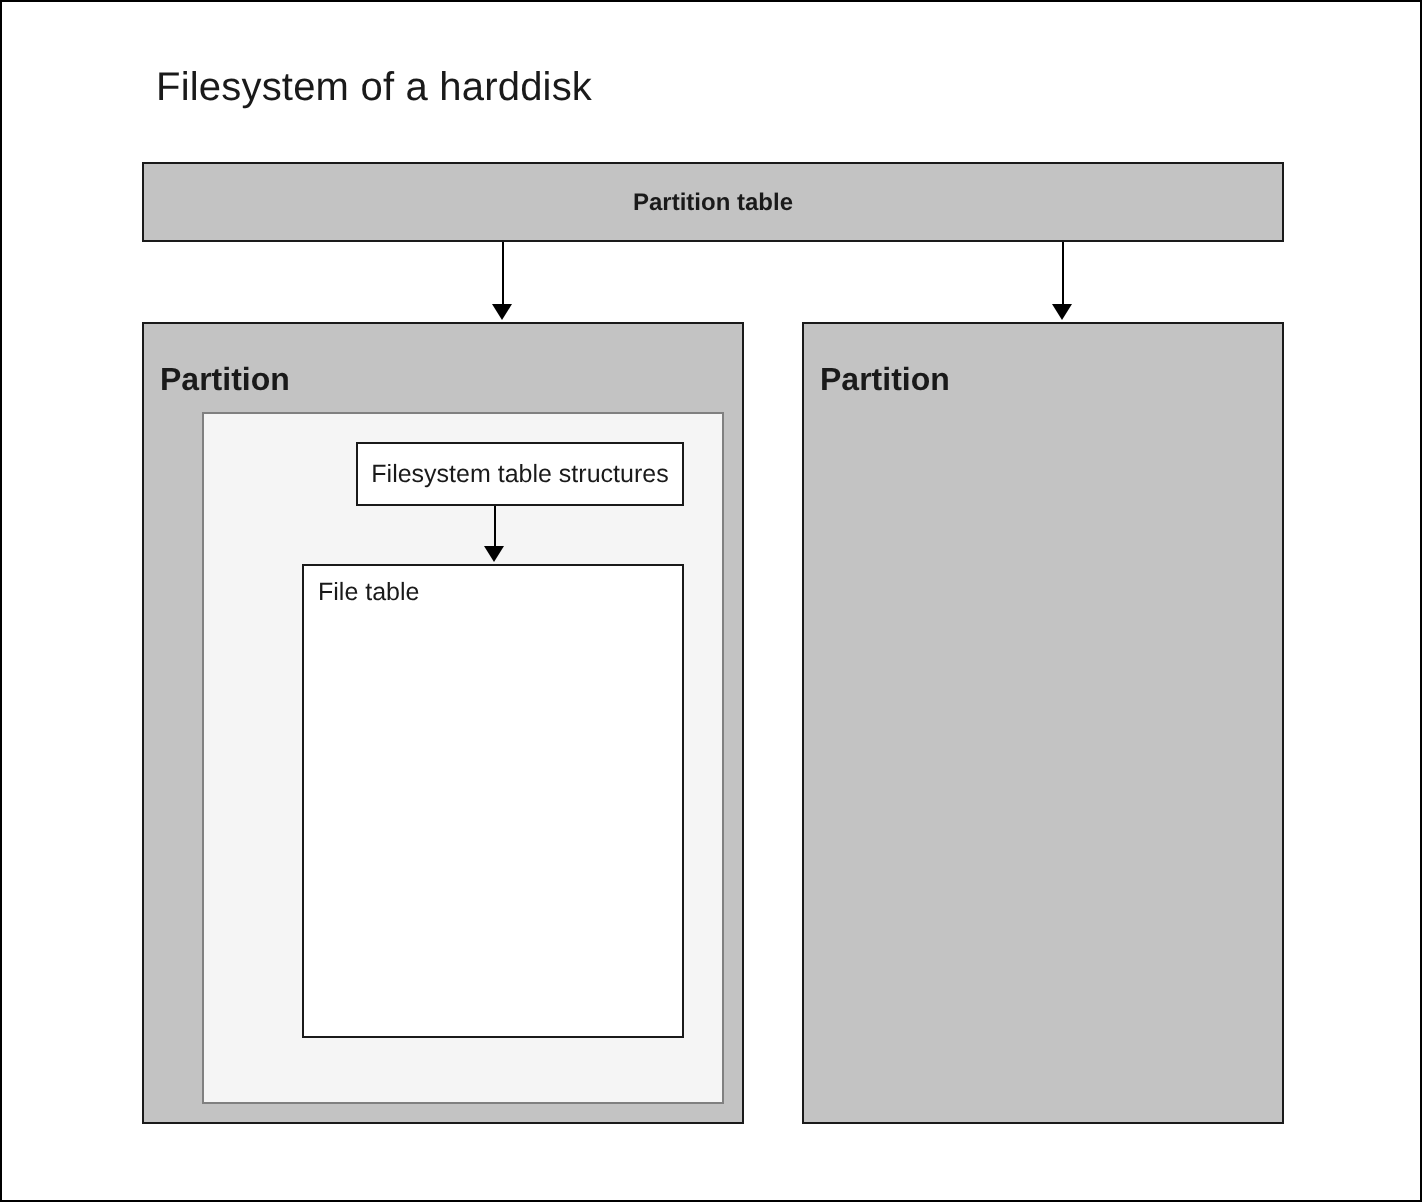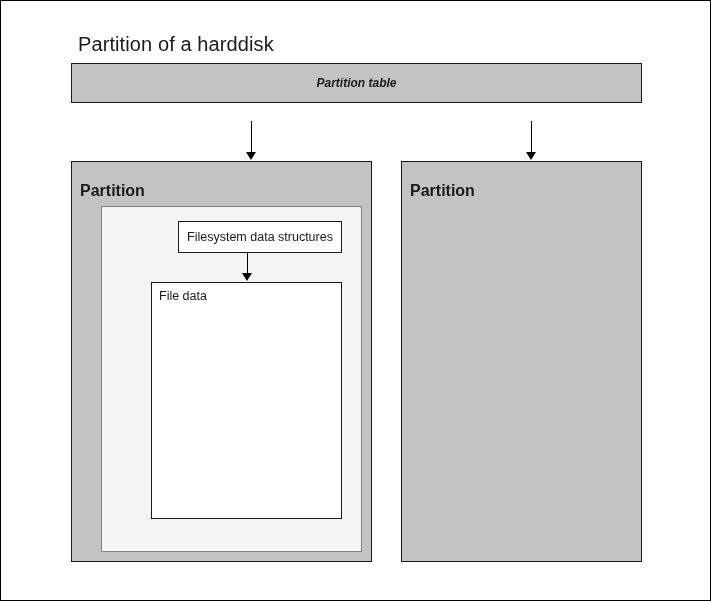--- a/index.html
+++ b/index.html
@@ -76,24 +76,23 @@
     right: 0;
     top: 50%;
     transform: translateY(-50%);
     text-align: center;
     font-size: 12.5px;
     color: #1a1a1a;
   }
   
   #partition-table {
     left: 70px;
-    top: 62px;
+    top: 80px;
     width: 571px;
     height: 40px;
-    font-style: italic;
   }
   
   #partition-left {
     left: 70px;
     top: 160px;
     width: 301px;
     height: 401px;
   }
   #partition-right {
     left: 400px;
@@ -140,46 +139,46 @@
   #arrow2-line { left: 530px; top: 120px; height: 33px; }
   #arrow2-head { left: 525px; top: 151px; }
   #arrow3-line { left: 246px; top: 252px; height: 22px; }
   #arrow3-head { left: 241px; top: 272px; }
 </style>
 </head>
 <body>
 
 <div id="page">
 
-  <div class="title">Partition of a harddisk</div>
+  <div class="title">Filesystem of a harddisk</div>
 
   <div class="box box-gray" id="partition-table">
     <div class="lbl-center">Partition table</div>
   </div>
 
   <div class="arrow-line" id="arrow1-line"></div>
   <div class="arrow-head" id="arrow1-head"></div>
 
   <div class="arrow-line" id="arrow2-line"></div>
   <div class="arrow-head" id="arrow2-head"></div>
 
   <div class="box box-gray" id="partition-left">
     <div class="lbl-topleft-bold">Partition</div>
   </div>
 
   <div class="box box-light" id="fs-container"></div>
 
   <div class="box box-white" id="fs-structures">
-    <div class="lbl-mid">Filesystem data structures</div>
+    <div class="lbl-mid">Filesystem table structures</div>
   </div>
 
   <div class="arrow-line" id="arrow3-line"></div>
   <div class="arrow-head" id="arrow3-head"></div>
 
   <div class="box box-white" id="file-data">
-    <div class="lbl-topleft">File data</div>
+    <div class="lbl-topleft">File table</div>
   </div>
 
   <div class="box box-gray" id="partition-right">
     <div class="lbl-topleft-bold">Partition</div>
   </div>
 
 </div>
 
 </body></html>

